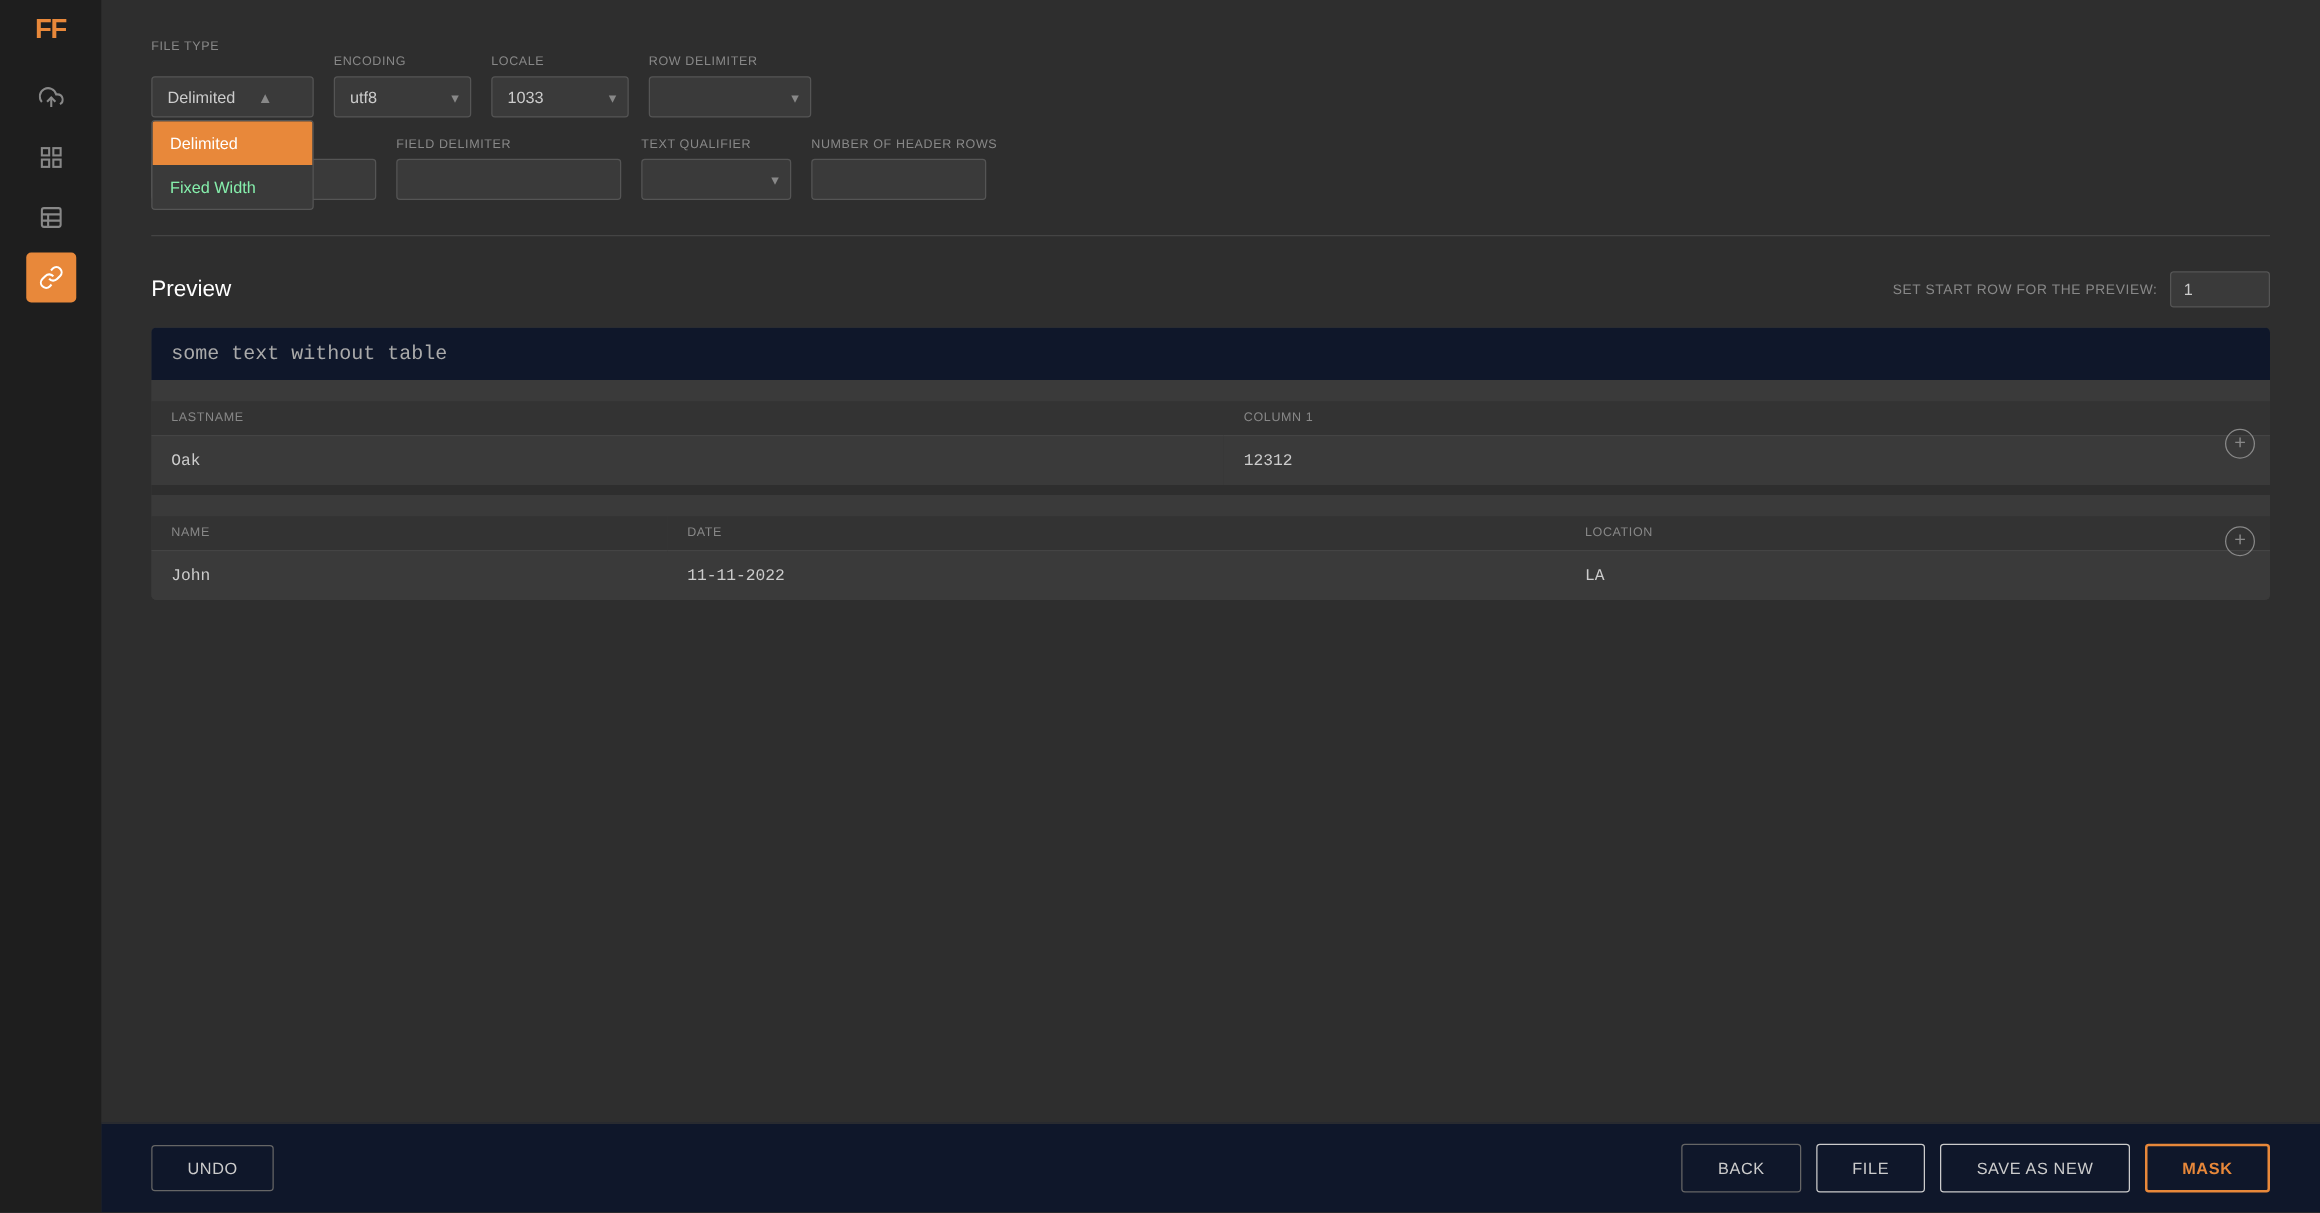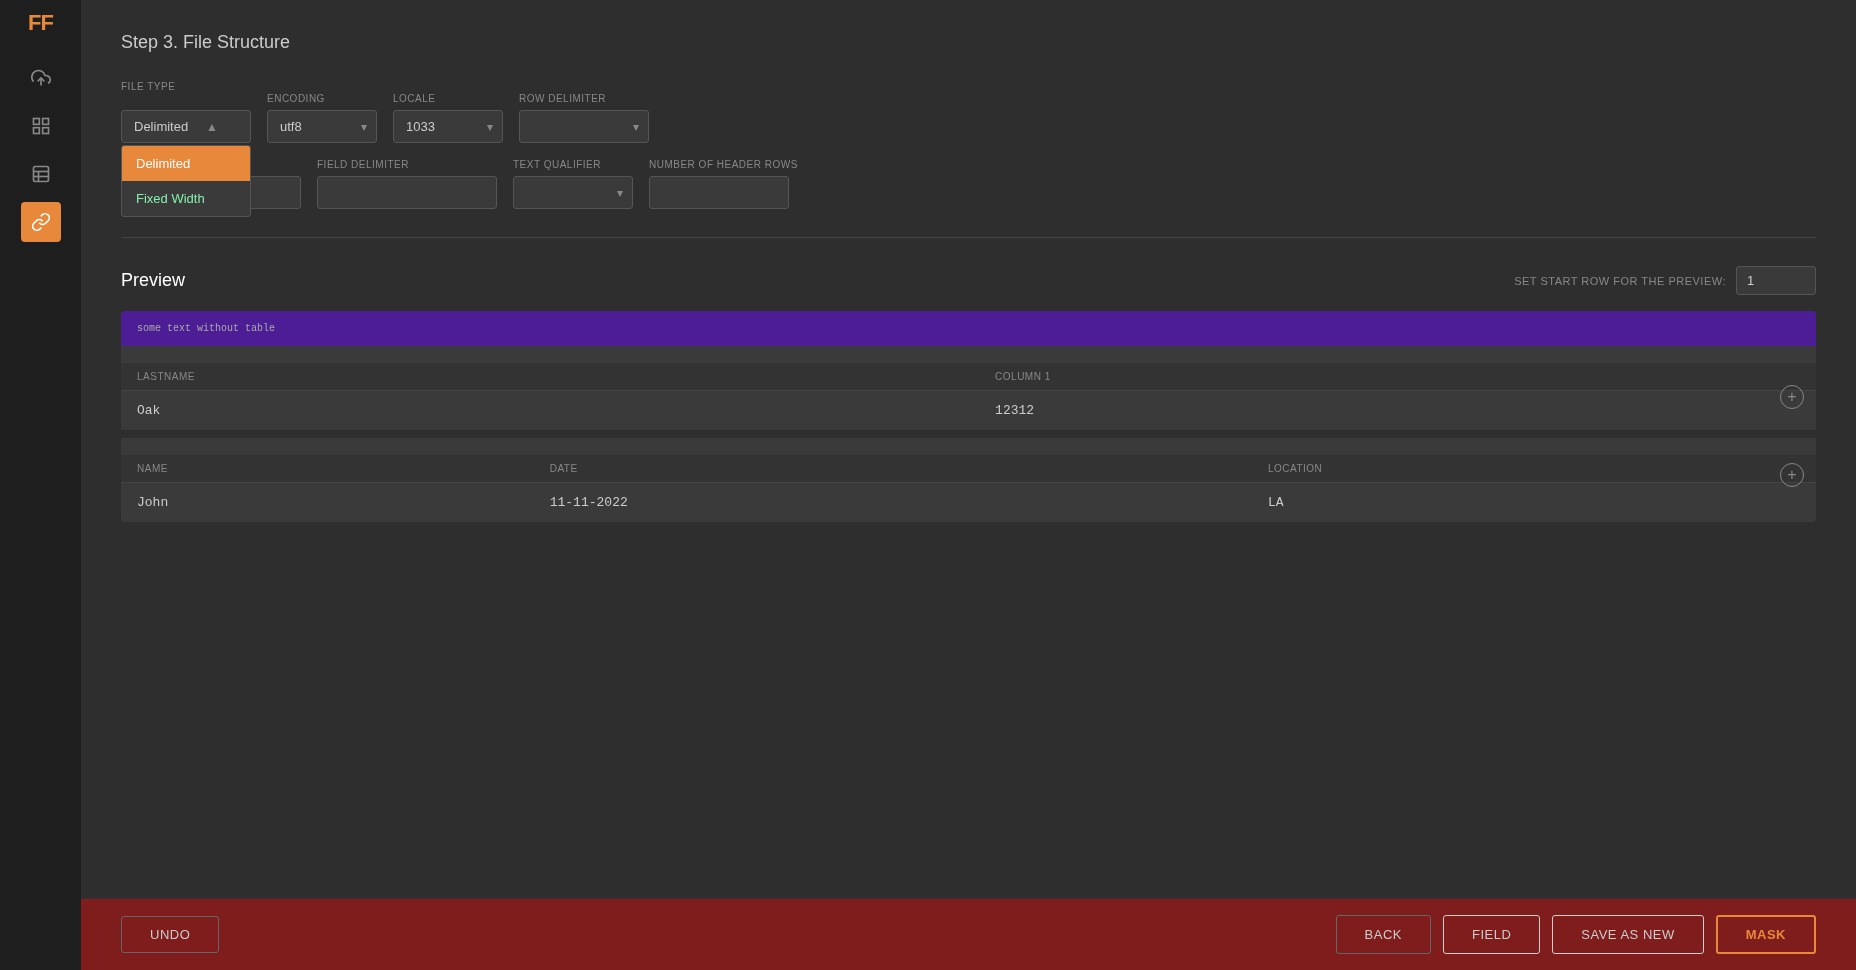--- a/index.html
+++ b/index.html
@@ -237,23 +237,23 @@
     
     .preview-area {
       background: #3a3a3a;
       border-radius: 4px;
       overflow: hidden;
     }
 
     .preview-text-row {
       padding: 12px 16px;
       font-family: 'Courier New', monospace;
-      font-size: 10px;
+      font-size: 16px;
       color: #aaa;
-      background: #4c1d95;
+      background: #0f172a;
     }
 
     .preview-table {
       width: 100%;
       border-collapse: collapse;
     }
 
     .preview-table thead tr {
       background: #333;
     }
@@ -302,21 +302,21 @@
     }
 
     .table-group {
       position: relative;
       margin-top: 17px;
     }
 
     
     .bottom-bar {
       height: 72px;
-      background: #7f1d1d;
+      background: #0f172a;
       border-top: 1px solid #333;
       display: flex;
       align-items: center;
       justify-content: space-between;
       padding: 0 40px;
     }
 
     .btn {
       padding: 10px 28px;
       font-size: 13px;
@@ -411,21 +411,20 @@
       <path d="M10 13a5 5 0 0 0 7.54.54l3-3a5 5 0 0 0-7.07-7.07l-1.72 1.71"></path>
       <path d="M14 11a5 5 0 0 0-7.54-.54l-3 3a5 5 0 0 0 7.07 7.07l1.71-1.71"></path>
     </svg>
   </div>
 </div>
 
 <div class="main">
 
 
   <div class="content">
-    <div class="step-title">Step 3. File Structure</div>
 
     <div class="form-grid">
 
       <div class="form-field file-type-container">
         <span class="form-label">FILE TYPE</span>
         <div class="file-type-btn">
           <span>Delimited</span>
           <span class="chevron">▲</span>
         </div>
 
@@ -545,18 +544,18 @@
         </table>
         <button class="add-row-btn" style="top:20px; right:12px; position:absolute;">+</button>
       </div>
     </div>
   </div>
 
   <div class="bottom-bar">
     <button class="btn">UNDO</button>
     <div class="btn-group">
       <button class="btn">BACK</button>
-      <button class="btn btn-primary">FIELD</button>
+      <button class="btn btn-primary">FILE</button>
       <button class="btn btn-primary">SAVE AS NEW</button>
       <button class="btn btn-accent">MASK</button>
     </div>
   </div>
 </div>
 
 </body></html>

